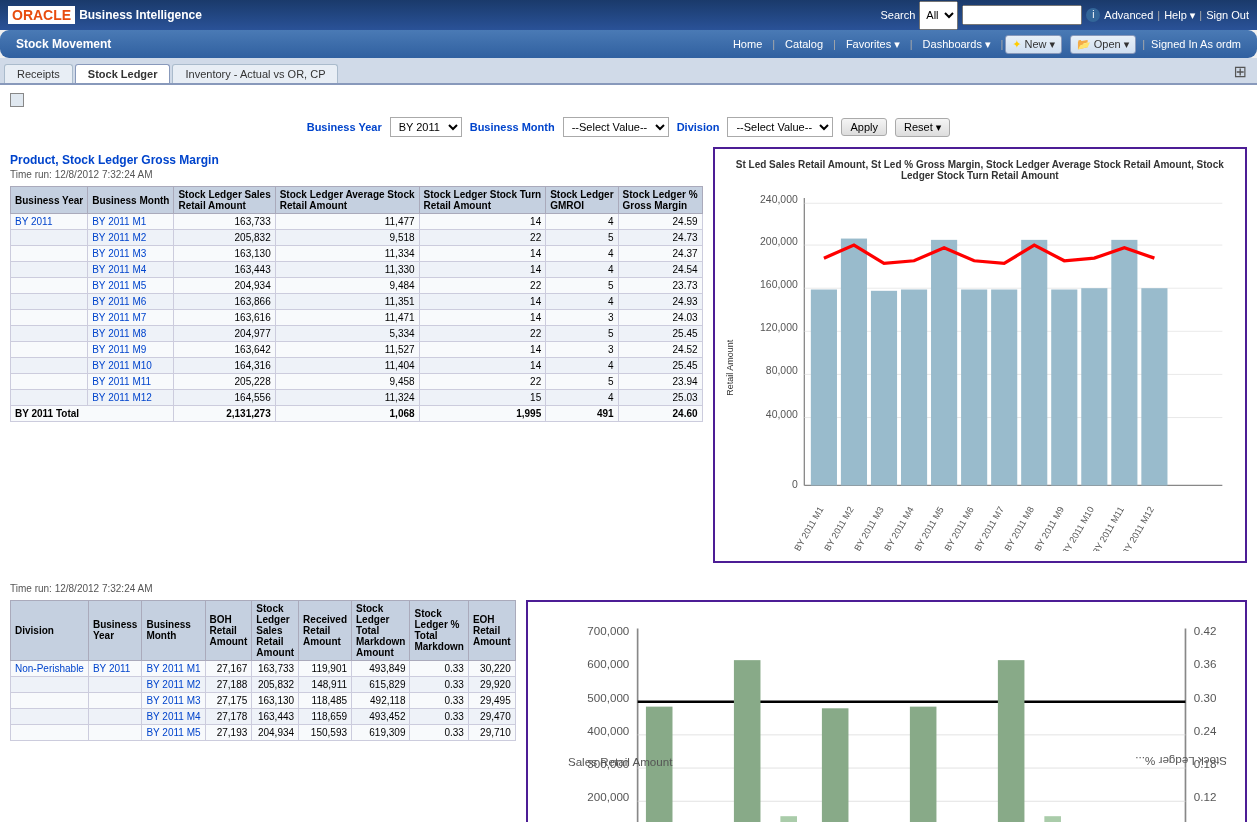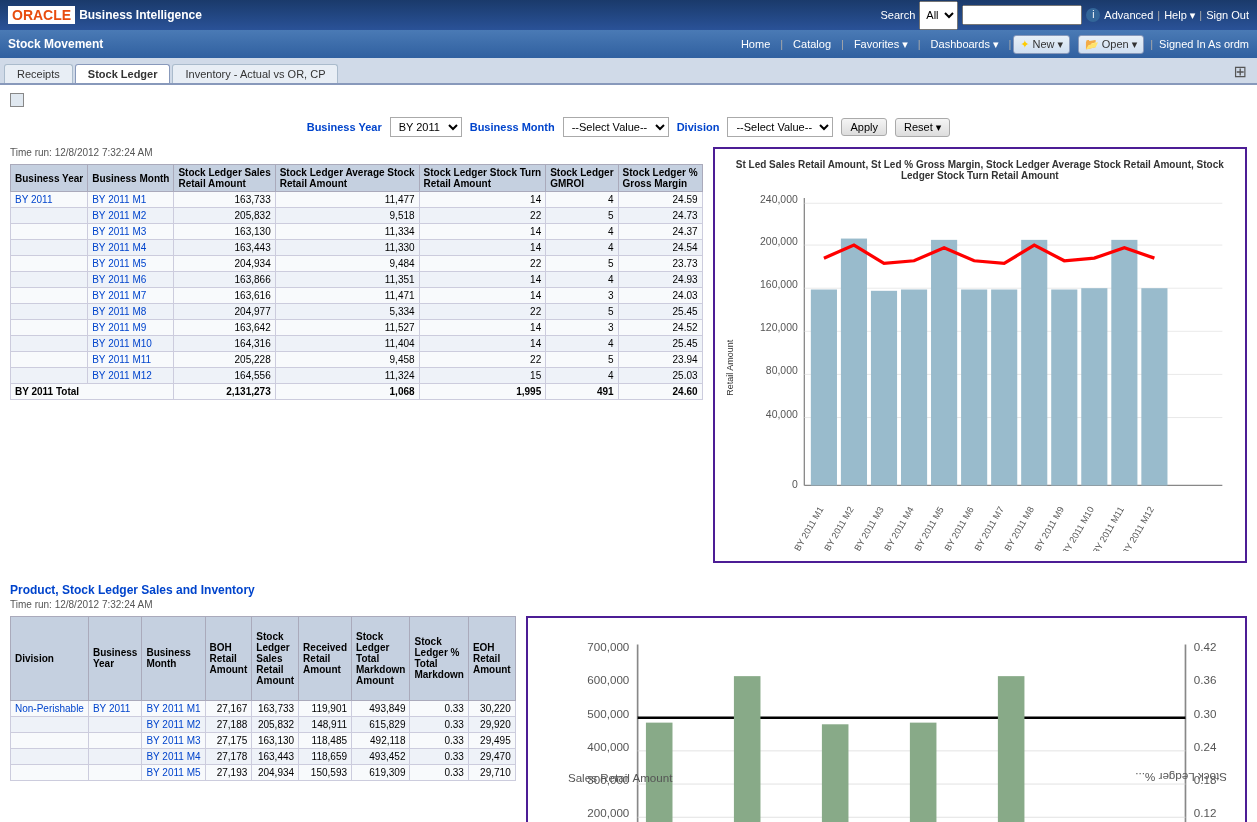--- a/index.html
+++ b/index.html
@@ -50,23 +50,24 @@
       text-decoration: none;
       font-size: 11px;
       cursor: pointer;
     }
 
     
     #second-bar {
       background: linear-gradient(to bottom, #4a7ab5, #3060a0);
       display: flex;
       align-items: center;
-      padding: 3px 8px;
+      padding: 3px 16px;
       height: 28px;
       gap: 2px;
+      border-radius: 9px;
     }
     #stock-movement-label {
       color: white;
       font-size: 12px;
       font-weight: bold;
       margin-right: auto;
     }
     .nav-btn {
       color: white;
       font-size: 11px;
@@ -257,21 +258,21 @@
     
     #bottom-section { margin-top: 20px; }
 
     .data-table2 {
       border-collapse: collapse;
       font-size: 10px;
     }
     .data-table2 th {
       background: #c5d0e0;
       border: 1px solid #aab;
-      padding: 14px 4px;
+      padding: 2px 4px;
       text-align: left;
       font-weight: bold;
       font-size: 10px;
     }
     .data-table2 td {
       border: 1px solid #ccd;
       padding: 2px 4px;
       font-size: 10px;
     }
     .data-table2 tr:nth-child(even) td { background: #eef2f8; }
@@ -361,20 +362,21 @@
     <select class="filter-select">
       <option>--Select Value--</option>
     </select>
     <button class="apply-btn">Apply</button>
     <button class="apply-btn">Reset ▾</button>
   </div>
 
   
   <div class="section-layout">
     <div class="table-area">
+      <div class="section-title">Product, Stock Ledger Gross Margin</div>
       <div class="time-run">Time run: 12/8/2012 7:32:24 AM</div>
       <table class="data-table">
         <thead>
           <tr>
             <th rowspan="2">Business Year</th>
             <th rowspan="2">Business Month</th>
             <th>Stock Ledger Sales<br>Retail Amount</th>
             <th>Stock Ledger Average Stock<br>Retail Amount</th>
             <th>Stock Ledger Stock Turn<br>Retail Amount</th>
             <th>Stock Ledger<br>GMROI</th>
@@ -566,21 +568,20 @@
             <text x="295" y="248" text-anchor="end" font-size="7" fill="#555" transform="rotate(-60,295,248)">BY 2011 M11</text>
             <text x="318" y="248" text-anchor="end" font-size="7" fill="#555" transform="rotate(-60,318,248)">BY 2011 M12</text>
           </svg>
         </div>
       </div>
     </div>
   </div>
 
   
   <div id="bottom-section">
-    <div class="section-title">Product, Stock Ledger Sales and Inventory</div>
     <div class="time-run">Time run: 12/8/2012 7:32:24 AM</div>
     <div style="display:flex; gap:10px; align-items:flex-start;">
       <div>
         <table class="data-table2">
           <thead>
             <tr>
               <th rowspan="2">Division</th>
               <th rowspan="2">Business<br>Year</th>
               <th rowspan="2">Business<br>Month</th>
               <th>BOH<br>Retail<br>Amount</th>

